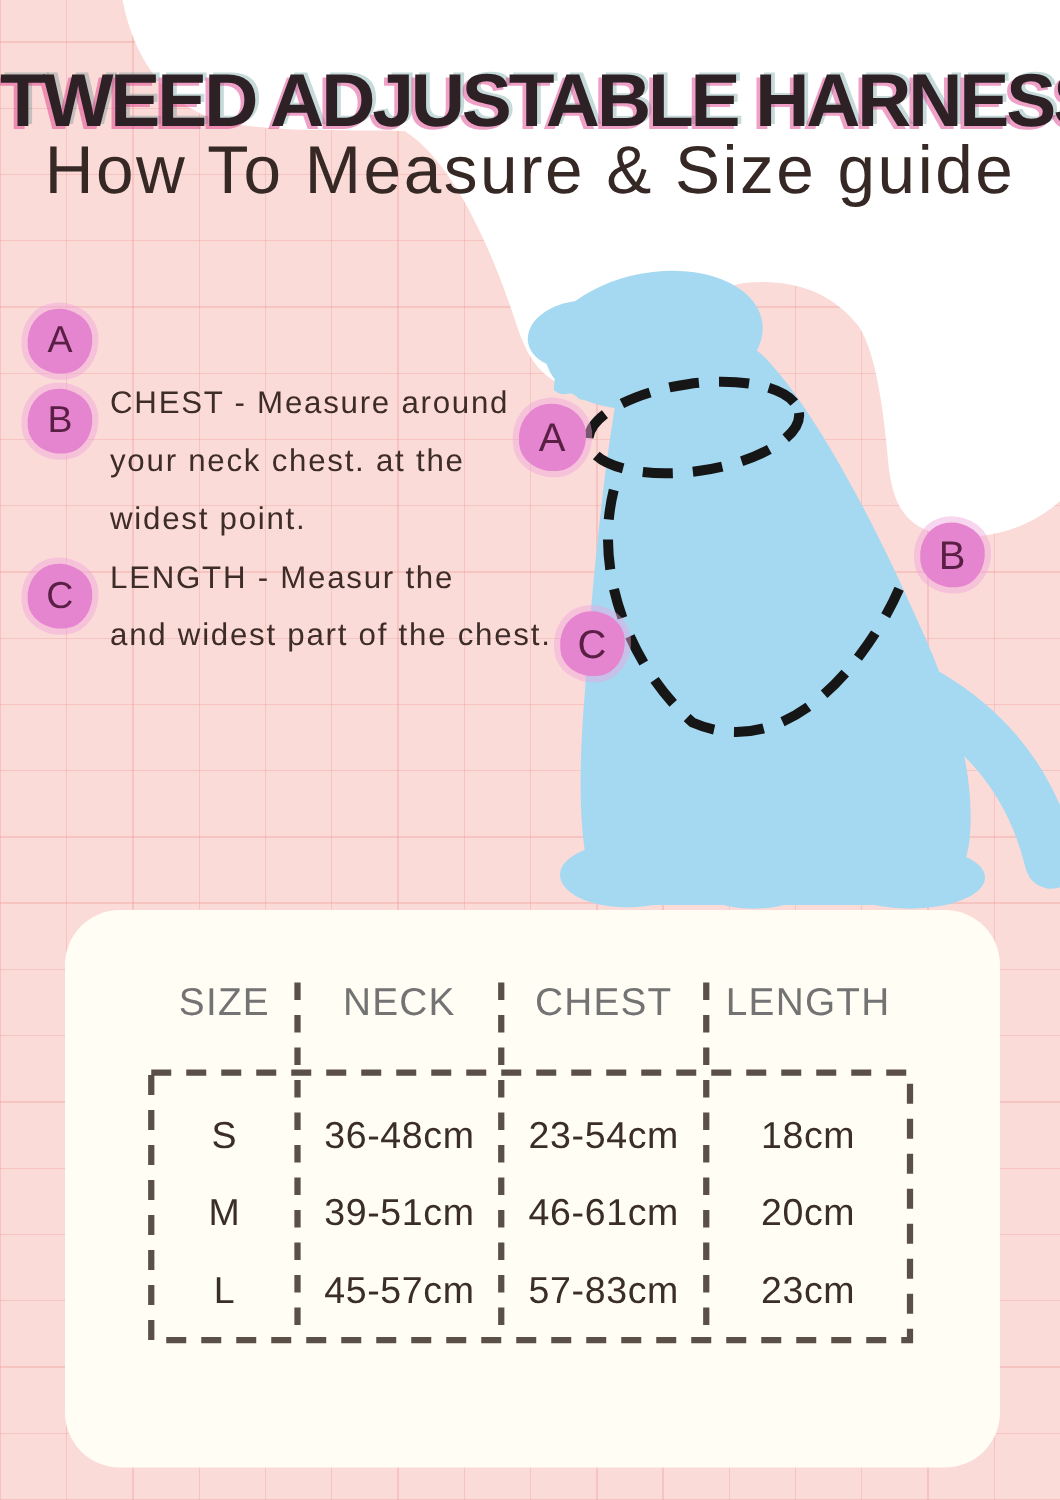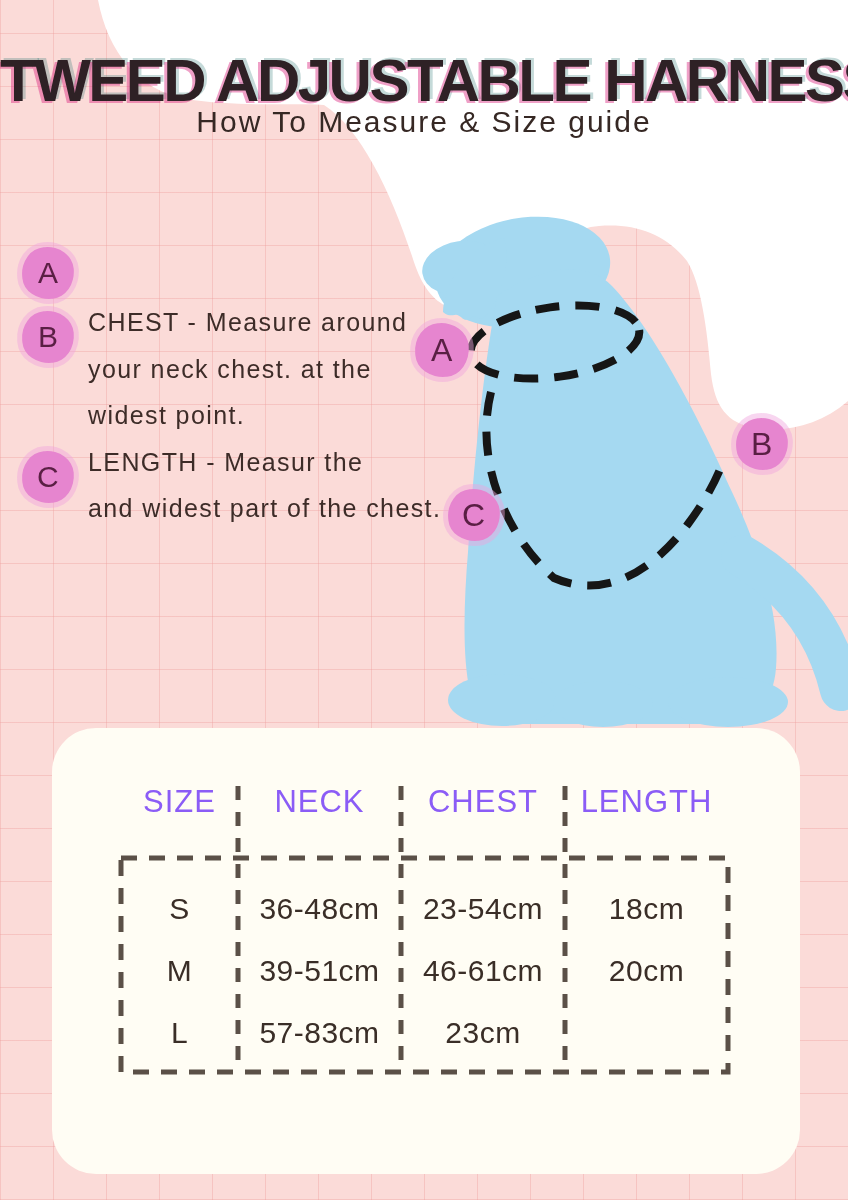--- a/index.html
+++ b/index.html
@@ -19,21 +19,21 @@
     position:absolute;top:46px;left:0;width:100%;
     text-align:center;
     font-size:60px;font-weight:800;letter-spacing:-2.5px;
     color:#2e2125;
     text-shadow:-3px 2px 0 rgba(219,44,130,.45), 3px -2px 0 rgba(24,106,104,.25);
     white-space:nowrap;
   }
   .subtitle{
     position:absolute;top:105px;left:0;width:100%;
     text-align:center;
-    font-size:30px;font-weight:400;letter-spacing:2px;
+    font-size:54px;font-weight:400;letter-spacing:2px;
     color:#362824;white-space:nowrap;
   }
   
   .badge{
     position:absolute;
     display:flex;align-items:center;justify-content:center;
     background:#e685cf;
     color:#5a1f44;
     font-size:30px;font-weight:500;
     border-radius:47% 53% 46% 54% / 53% 47% 55% 45%;
@@ -56,21 +56,21 @@
     position:absolute;left:52px;top:728px;width:748px;height:446px;
     background:#fffdf4;border-radius:44px;
   }
   .table-lines{position:absolute;left:0;top:0;}
   .trow{
     position:absolute;left:69px;width:607px;
     display:grid;grid-template-columns:117px 163px 164px 163px;
     color:#3a2e27;
   }
   .trow div{text-align:center;white-space:nowrap;}
-  .t-header{top:56px;font-size:31px;font-weight:500;letter-spacing:1px;color:#8b5cf6;}
+  .t-header{top:56px;font-size:31px;font-weight:500;letter-spacing:1px;color:#737373;}
   .t-r0{top:164px;}
   .t-r1{top:226px;}
   .t-r2{top:288px;}
   .t-data{font-size:30px;font-weight:400;letter-spacing:.5px;}
 </style>
 </head>
 <body>
 
 <div class="page">
 
@@ -179,18 +179,19 @@
       <div>18cm</div>
     </div>
     <div class="trow t-data t-r1">
       <div>M</div>
       <div>39-51cm</div>
       <div>46-61cm</div>
       <div>20cm</div>
     </div>
     <div class="trow t-data t-r2">
       <div>L</div>
+      <div>45-57cm</div>
       <div>57-83cm</div>
       <div>23cm</div>
     </div>
   </div>
 
 </div>
 
 </body></html>

